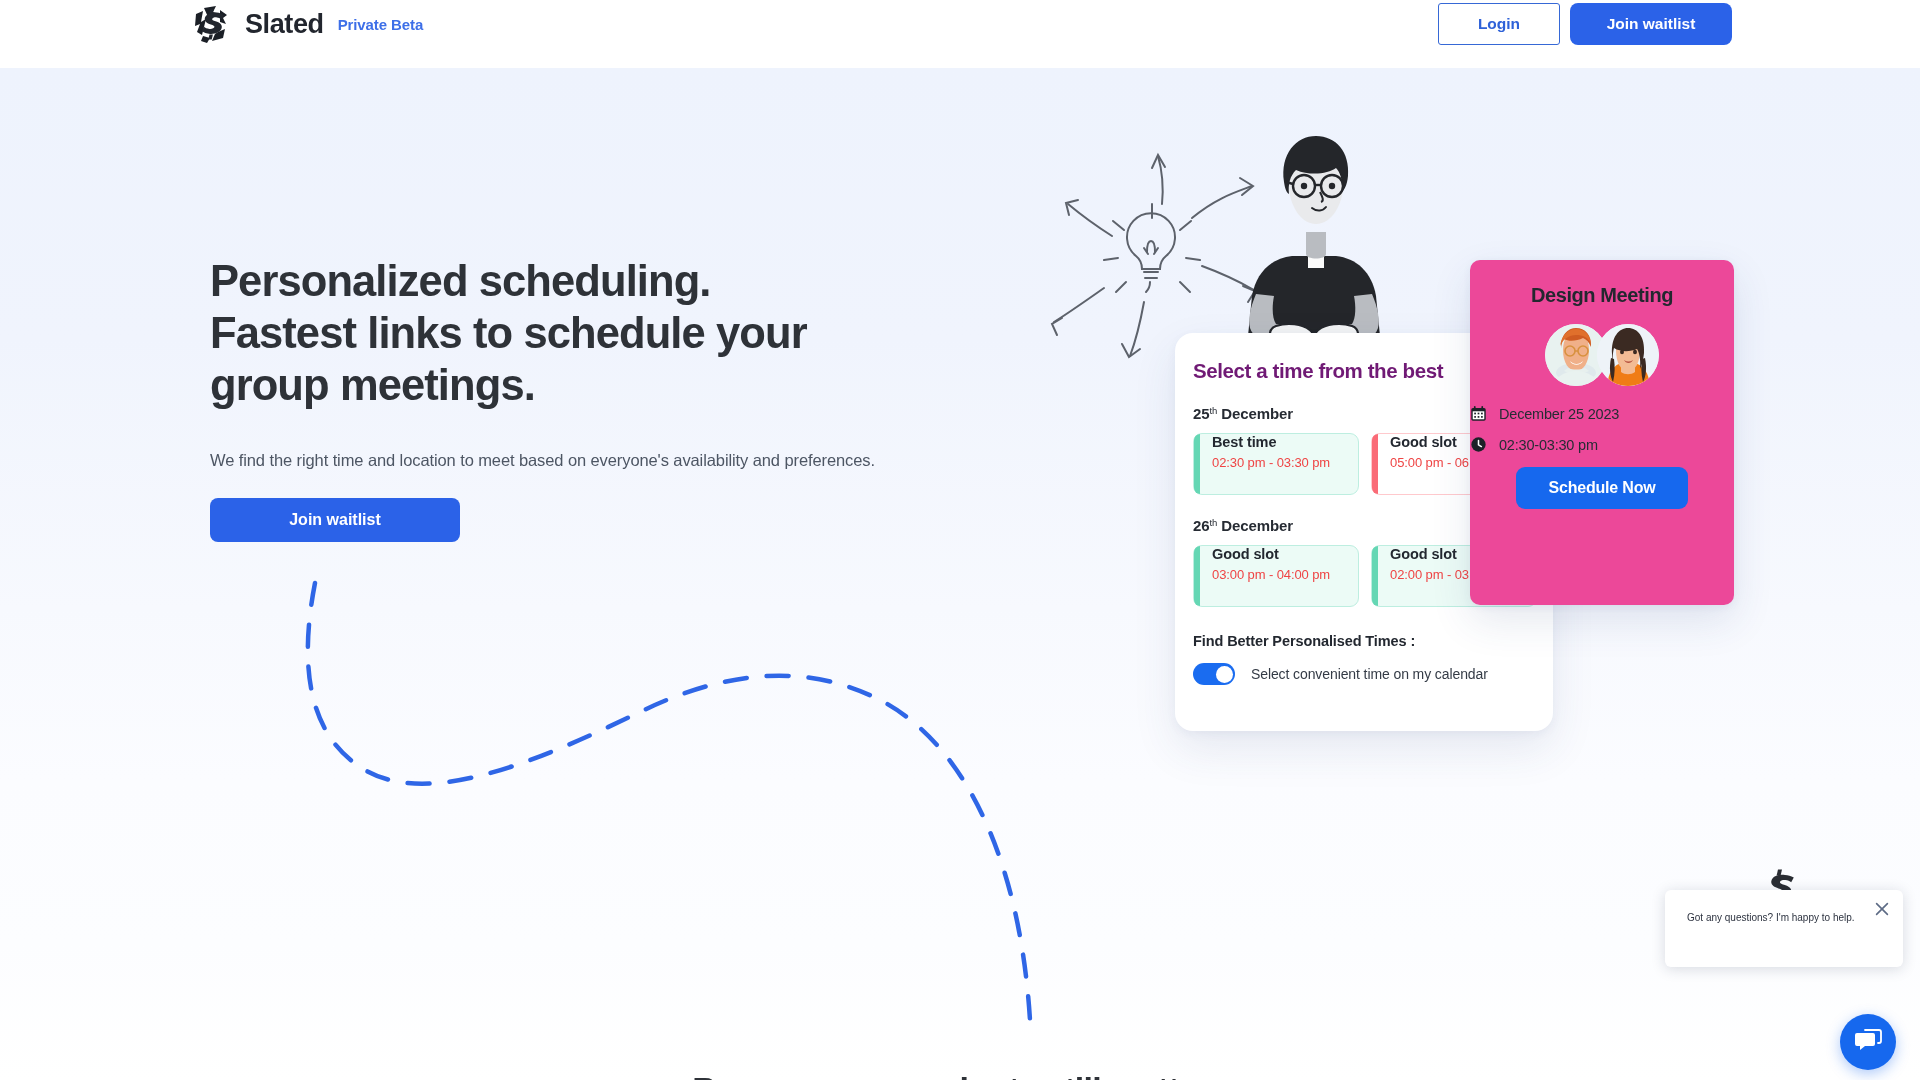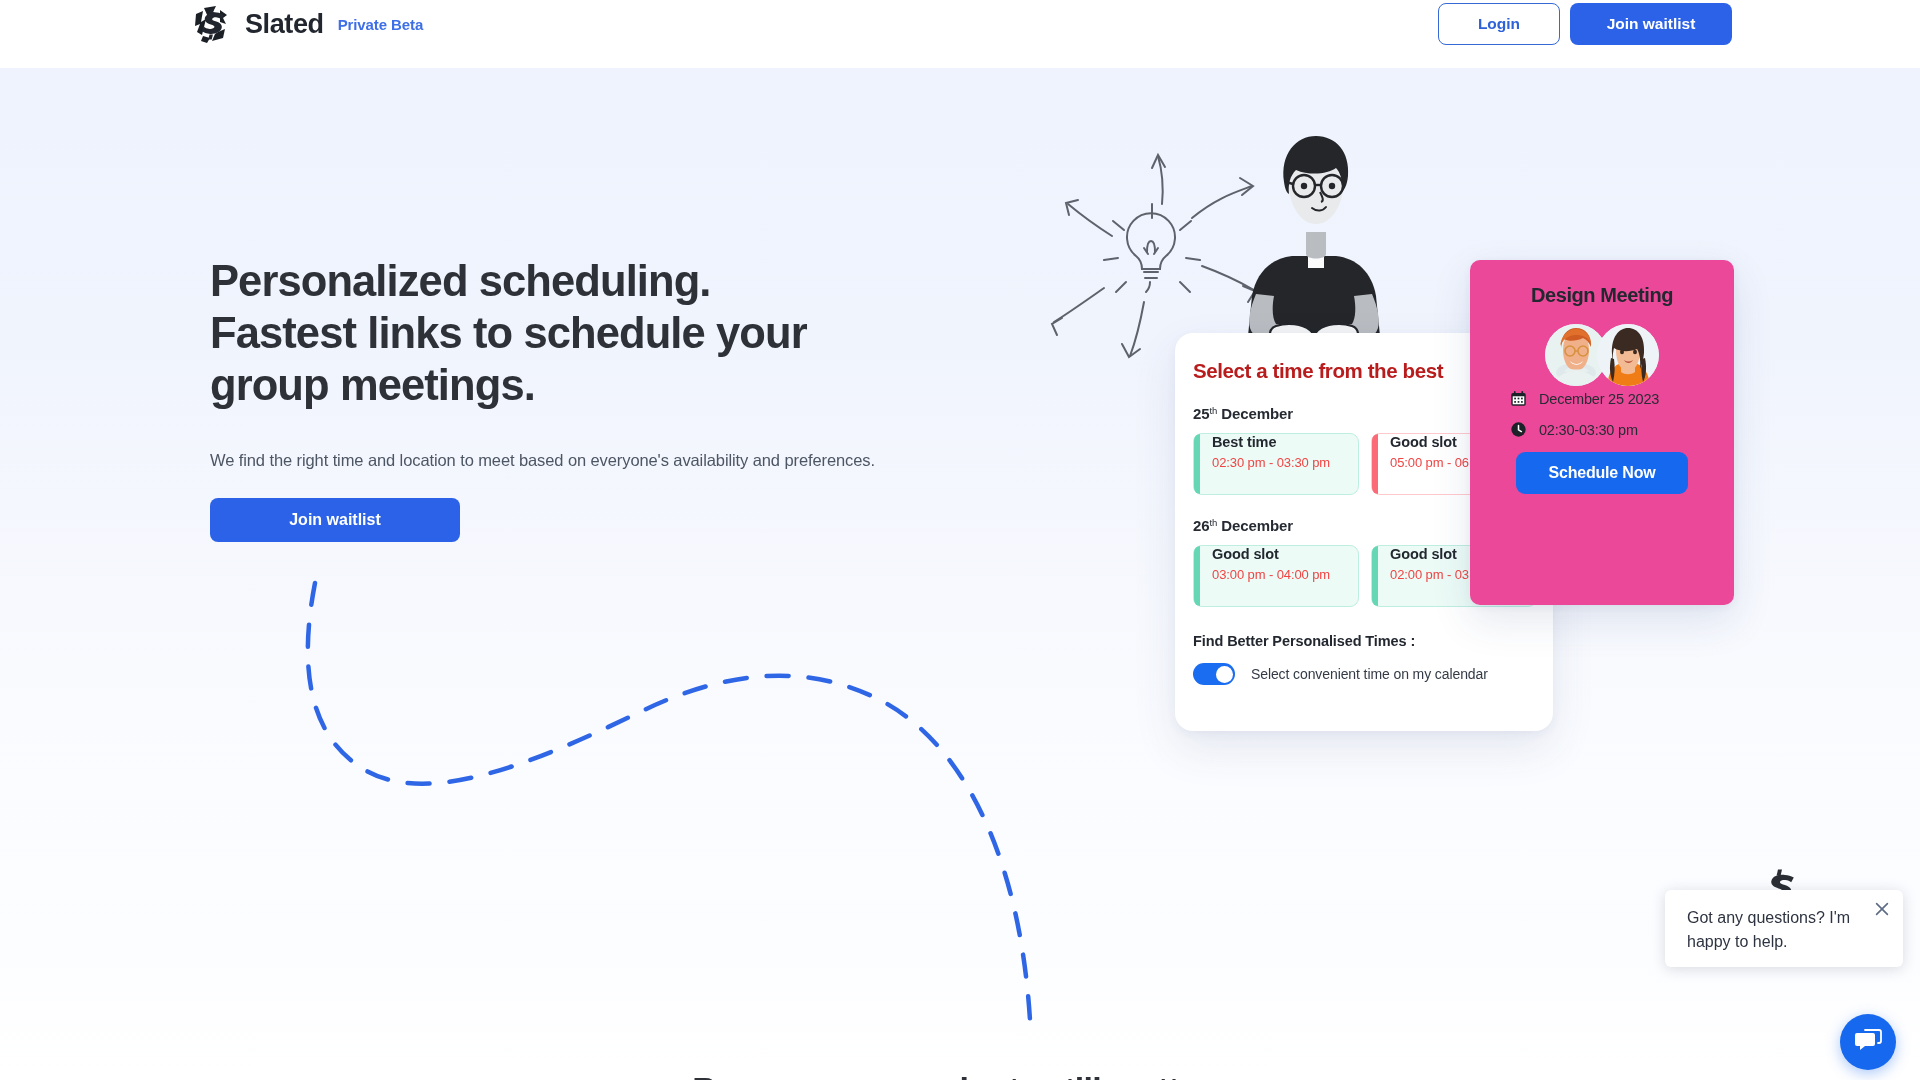--- a/index.html
+++ b/index.html
@@ -27,21 +27,21 @@
   }
   .brand-badge {
     font-size: 15px; font-weight: 600; color: #3d6fe8;
     margin-left: 3px; letter-spacing: -0.1px;
   }
   .header-actions {
     position: absolute; right: 188px;
     display: flex; align-items: center; gap: 10px;
   }
   .btn-login {
-    width: 122px; height: 42px; border-radius: 8px;
+    width: 122px; height: 42px; border-radius: 3px;
     border: 1.4px solid #3668d6; background: #ffffff;
     color: #2f62d8; font-size: 15.5px; font-weight: 600;
     font-family: inherit; cursor: pointer;
     display: flex; align-items: center; justify-content: center;
   }
   .btn-join-top {
     width: 162px; height: 42px; border-radius: 8px;
     border: none; background: #2b62e8; color: #ffffff;
     font-size: 15.5px; font-weight: 600;
     font-family: inherit; cursor: pointer;
@@ -90,21 +90,21 @@
   
   .sched-card {
     position: absolute; left: 1175px; top: 333px;
     width: 378px; height: 398px;
     background: #ffffff; border-radius: 18px;
     box-shadow: 0 18px 44px rgba(45,65,120,.10), 0 3px 10px rgba(45,65,120,.05);
     padding: 26px 0 0 18px;
     z-index: 5; overflow: hidden;
   }
   .sched-title {
-    font-size: 20.5px; font-weight: 700; color: #b91c1c;
+    font-size: 20.5px; font-weight: 700; color: #701a75;
     letter-spacing: -0.4px; white-space: nowrap;
   }
   .date-label {
     margin-top: 22px; font-size: 15px; font-weight: 700; color: #262b33;
     letter-spacing: -0.1px;
   }
   .date-label sup { font-size: 9.5px; font-weight: 400; vertical-align: 5px; }
   .slot-row { display: flex; gap: 12px; margin-top: 11px; }
   .slot {
     width: 166px; height: 62px; border-radius: 9px;
@@ -139,40 +139,40 @@
     position: absolute; left: 1470px; top: 260px;
     width: 264px; height: 345px;
     background: #ec4899; border-radius: 10px;
     box-shadow: 0 16px 40px rgba(45,65,120,.12), 0 2px 8px rgba(45,65,120,.06);
     z-index: 8; text-align: center; padding-top: 24px;
   }
   .meeting-title { font-size: 20px; font-weight: 700; color: #23272f; letter-spacing: -0.4px; }
   .avatars { display: flex; justify-content: center; margin-top: 17px; }
   .avatar { width: 62px; height: 62px; border-radius: 50%; overflow: hidden; background: #eef3fa; }
   .avatar + .avatar { margin-left: -10px; }
-  .meeting-meta { margin-top: 4px; padding-left: 40px; }
+  .meeting-meta { margin-top: 19px; }
   .meta-row { display: flex; align-items: center; gap: 12px; margin-bottom: 14px; }
   .meta-ico { width: 17px; height: 17px; flex: none; color: #1d2128; }
   .meta-txt { font-size: 14.5px; color: #272c34; letter-spacing: -0.2px; }
   .btn-schedule {
     margin: 4px auto 0; width: 172px; height: 42px; border-radius: 9px;
     background: #1668ee; color: #ffffff; border: none;
     font-size: 16px; font-weight: 700; font-family: inherit; cursor: pointer;
     display: flex; align-items: center; justify-content: center; letter-spacing: -0.2px;
   }
 
   
   .chat-logo { position: absolute; left: 1757px; top: 866px; width: 44px; height: 44px; z-index: 49; }
   .chat-bubble {
     position: absolute; left: 1665px; top: 890px;
     width: 238px; height: 77px; background: #ffffff;
     border-radius: 6px; box-shadow: 0 2px 14px rgba(30,40,70,.17);
     padding: 16px 40px 0 22px; z-index: 50;
   }
-  .chat-text { font-size: 16px; line-height: 24px; color: #2d3340; }
+  .chat-text { font-size: 10px; line-height: 24px; color: #2d3340; }
   .chat-close {
     position: absolute; right: 12px; top: 10px;
     width: 18px; height: 18px; cursor: pointer; color: #5d6b85;
   }
   .chat-fab {
     position: absolute; left: 1840px; top: 1014px;
     width: 56px; height: 56px; border-radius: 50%; background: #1668ee;
     display: flex; align-items: center; justify-content: center;
     box-shadow: 0 4px 14px rgba(22,104,238,.35); cursor: pointer; z-index: 50;
   }

